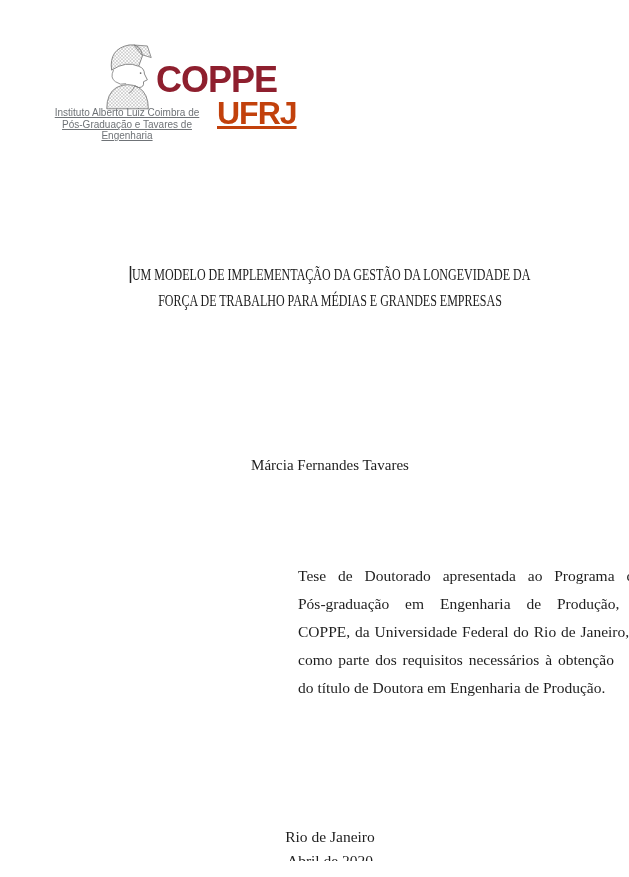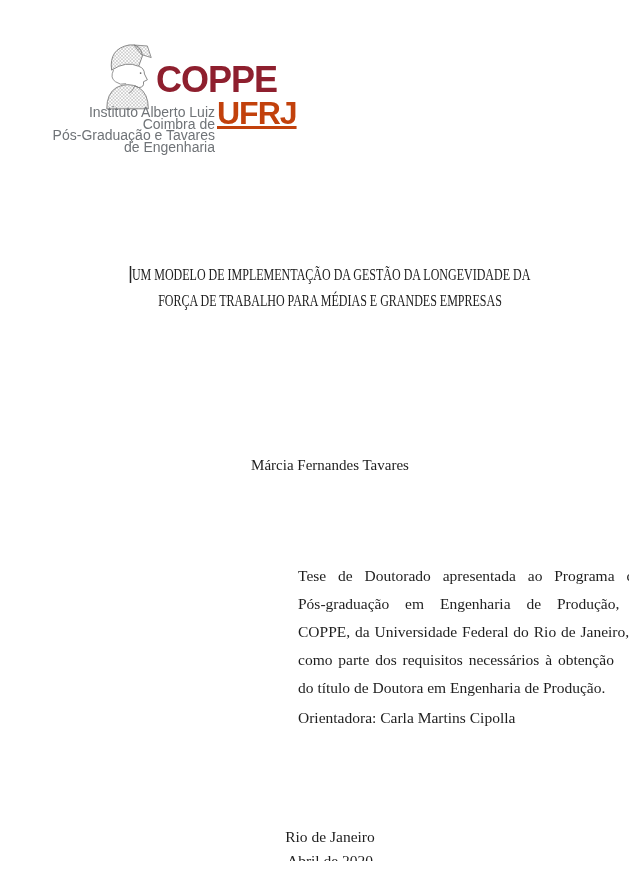--- a/index.html
+++ b/index.html
@@ -21,21 +21,21 @@
   }
   .ufrj{
     position:absolute;left:217px;top:97px;
     font-family:"Liberation Sans", sans-serif;
     font-weight:700;font-size:32px;line-height:1;
     letter-spacing:-1px;
   }
   .institute{
     position:absolute;left:39px;top:107px;width:176px;
     font-family:"Liberation Sans", sans-serif;
-    font-size:14px;line-height:11.5px;text-align:right;
+    font-size:10px;line-height:11.5px;text-align:center;text-decoration:underline;
   }
   
   .title-block{
     position:absolute;left:0;top:262px;width:660px;
     font-size:16px;line-height:26px;text-align:center;
     color:#202020;
   }
   .title-line{display:block;transform:scaleX(0.75);transform-origin:50% 50%;white-space:nowrap;}
   .caret{
     display:inline-block;width:0;height:17px;
@@ -109,20 +109,19 @@
   <div class="author-block">Márcia Fernandes Tavares</div>
 
   <div class="thesis-block">
     <div class="thesis-line">Tese de Doutorado apresentada ao Programa de</div>
     <div class="thesis-line">Pós-graduação em Engenharia de Produção,</div>
     <div class="thesis-line">COPPE, da Universidade Federal do Rio de Janeiro,</div>
     <div class="thesis-line">como parte dos requisitos necessários à obtenção</div>
     <div class="thesis-line">do título de Doutora em Engenharia de Produção.</div>
   </div>
 
-  <div class="advisor">Orientadora: Carla Martins Cipolla</div>
 
   <div class="footer-block">
     <div>Rio de Janeiro</div>
     <div>Abril de 2020</div>
   </div>
 
 </div>
 
 </body></html>

